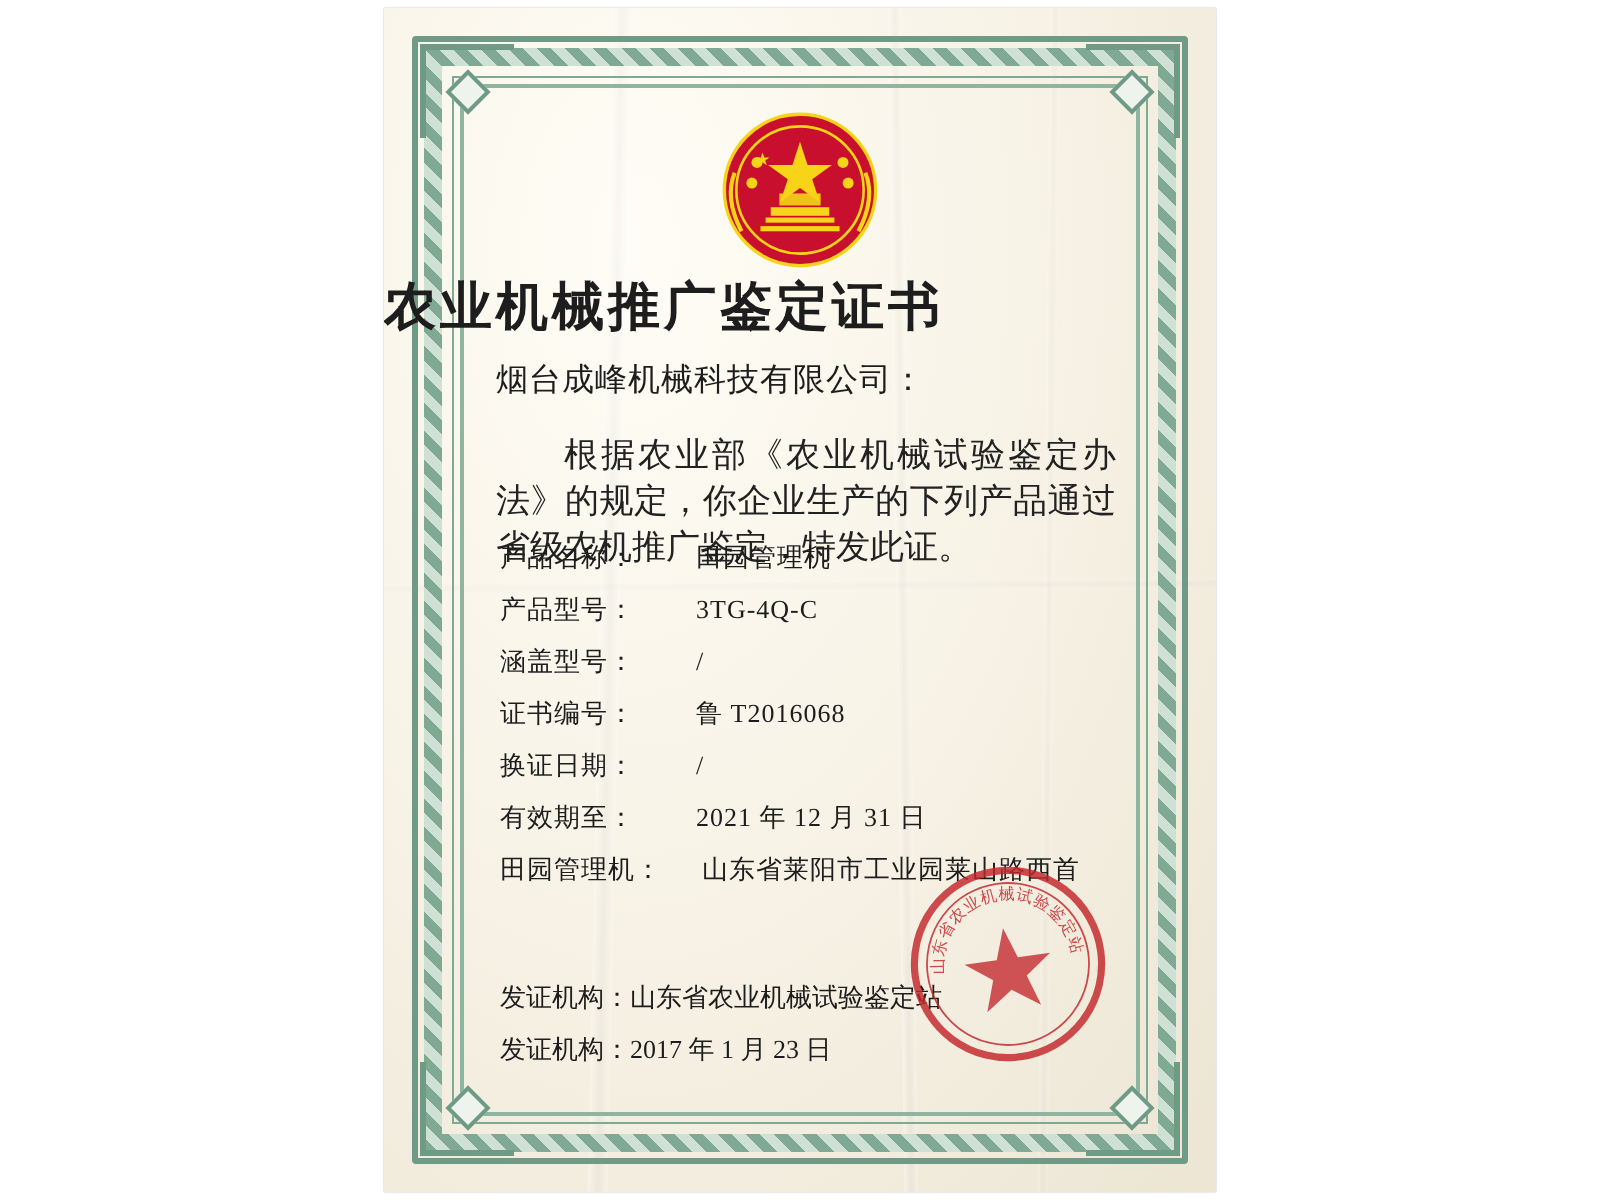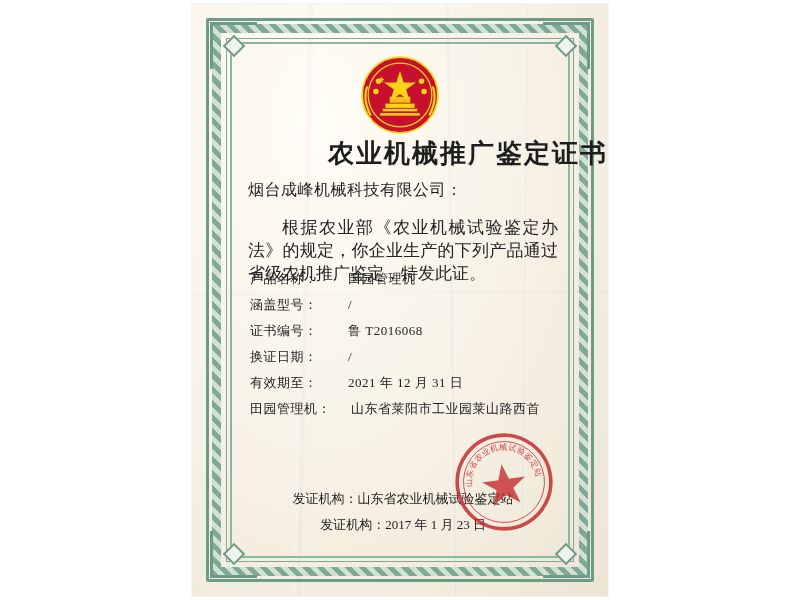--- a/index.html
+++ b/index.html
@@ -104,21 +104,21 @@
     top: 48px;
     transform: translateX(-50%);
     width: 86px;
     height: 86px;
   }
 
   .doc-title {
     position: absolute;
     left: 0; right: 0;
     top: 132px;
-    text-align: right;
+    text-align: left;
     font-size: 26px;
     letter-spacing: 2px;
     color: #1d1d1d;
     font-weight: bold;
     font-family: "Liberation Serif", "DejaVu Serif", serif;
   }
 
   .addressee {
     position: absolute;
     left: 56px;
@@ -168,21 +168,21 @@
 
   .issuer-rows {
     position: absolute;
     left: 58px;
     right: 52px;
     top: 482px;
     font-size: 13px;
     color: #1d1d1d;
   }
   .issuer-row {
-    text-align: center;
+    text-align: left;
     height: 26px;
     line-height: 26px;
     white-space: nowrap;
   }
 
   
   .seal {
     position: absolute;
     left: 258px;
     top: 424px;
@@ -252,20 +252,24 @@
     <div class="doc-title">农业机械推广鉴定证书</div>
 
     <div class="addressee">烟台成峰机械科技有限公司：</div>
 
     <div class="body-text">根据农业部《农业机械试验鉴定办法》的规定，你企业生产的下列产品通过省级农机推广鉴定，特发此证。</div>
 
     <div class="fields">
       <div class="field-row">
         <span class="field-label">产品名称：</span>
         <span class="field-value">田园管理机</span>
+      </div>
+      <div class="field-row">
+        <span class="field-label">产品型号：</span>
+        <span class="field-value">3TG-4Q-C</span>
       </div>
       <div class="field-row">
         <span class="field-label">涵盖型号：</span>
         <span class="field-value">/</span>
       </div>
       <div class="field-row">
         <span class="field-label">证书编号：</span>
         <span class="field-value">鲁 T2016068</span>
       </div>
       <div class="field-row">

